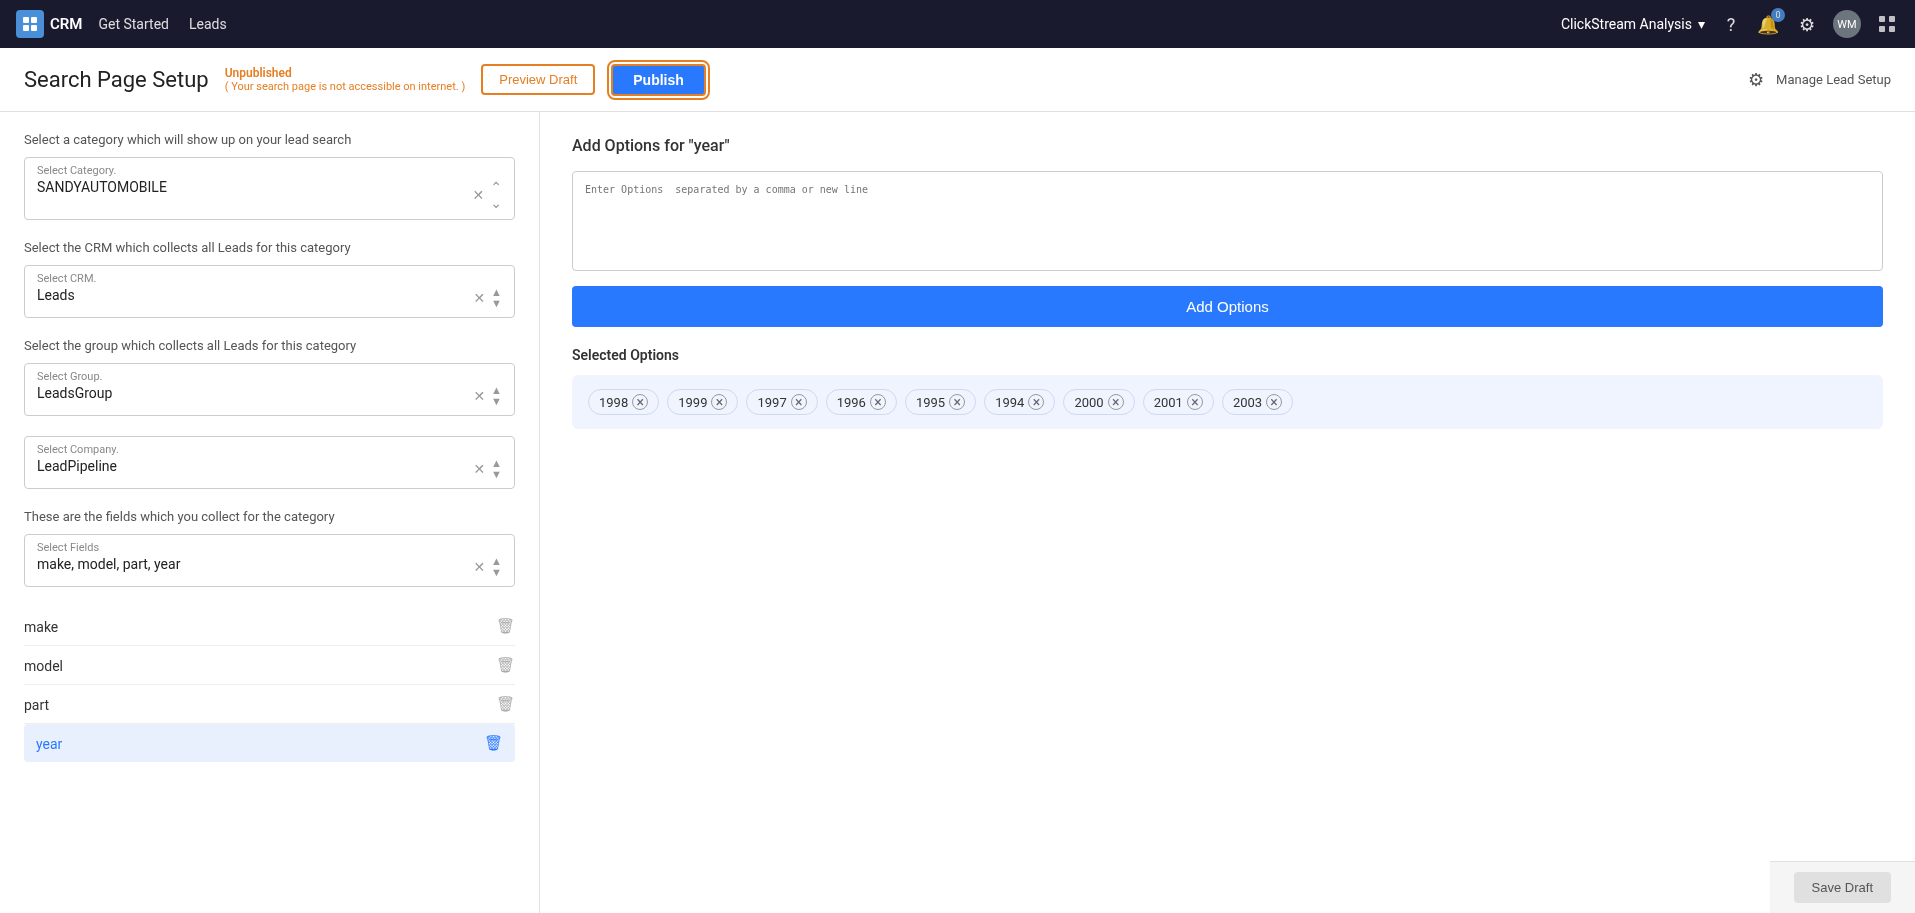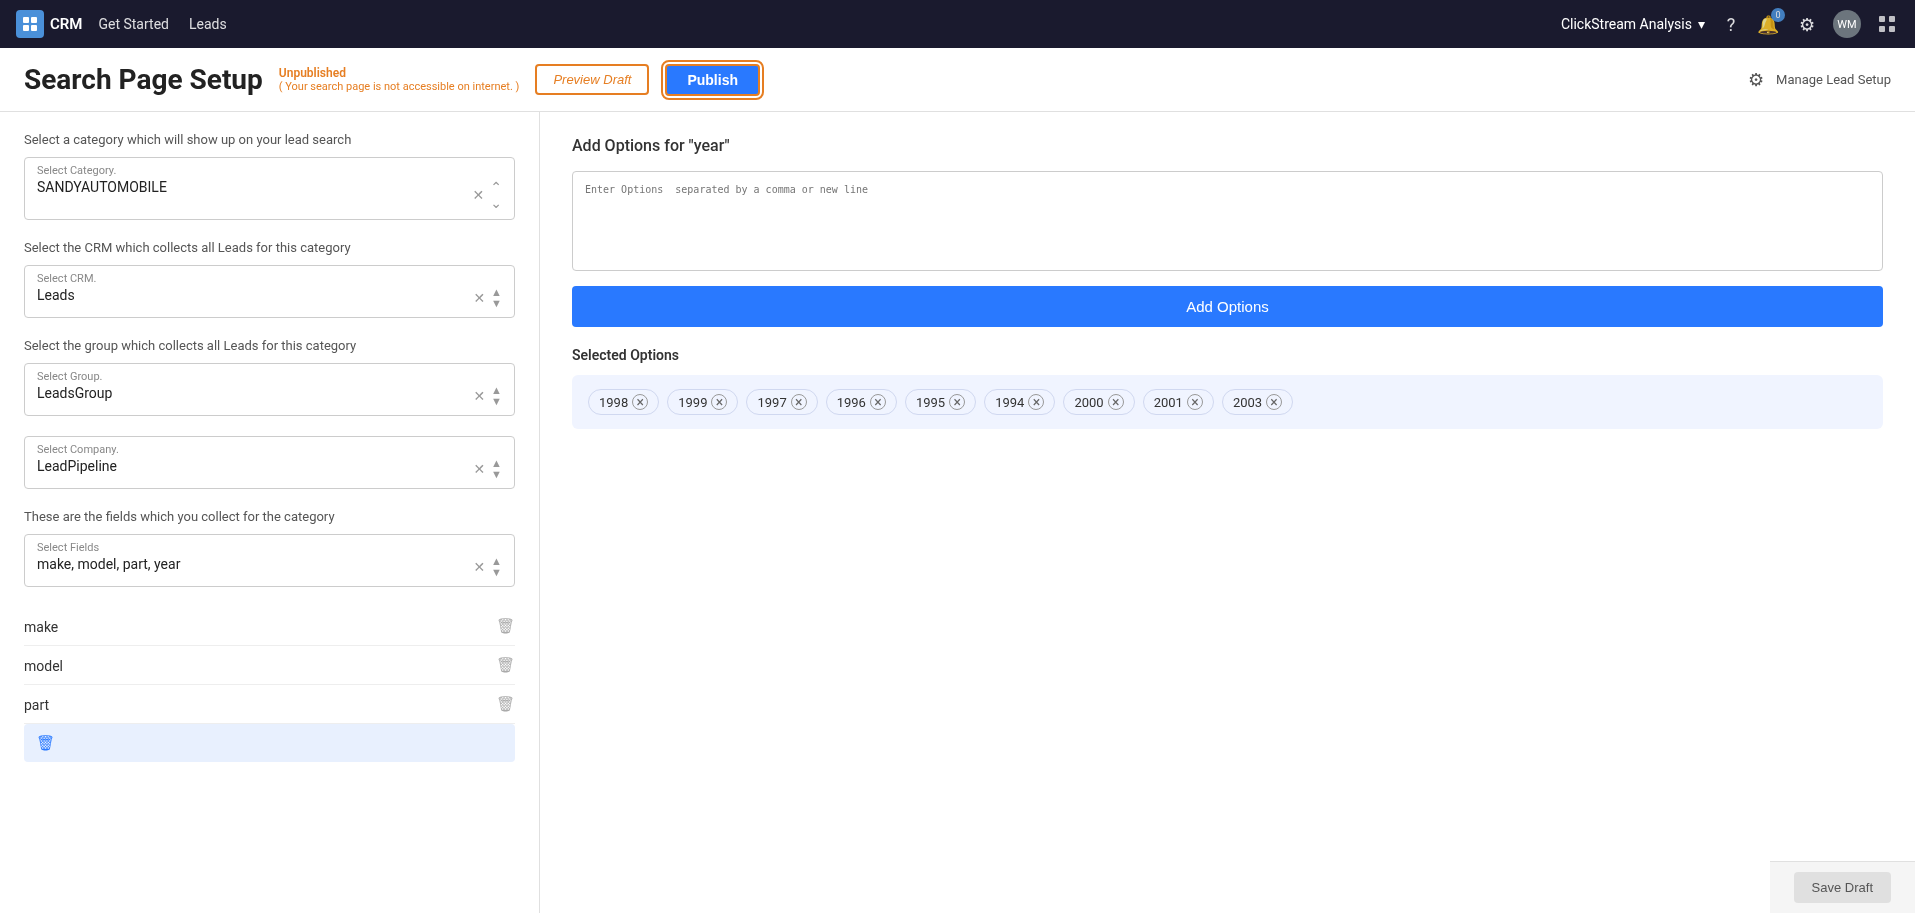--- a/index.html
+++ b/index.html
@@ -94,22 +94,22 @@
     .header-bar {
       background: #fff;
       border-bottom: 1px solid #e0e0e0;
       padding: 0 24px;
       height: 64px;
       display: flex;
       align-items: center;
       gap: 16px;
     }
     .page-title {
-      font-size: 28px;
-      font-weight: 700;
+      font-size: 22px;
+      font-weight: 400;
       color: #222;
       white-space: nowrap;
     }
     .unpublished-notice {
       display: flex;
       flex-direction: column;
       font-size: 12px;
     }
     .unpublished-label {
       color: #e67e22;
@@ -121,21 +121,20 @@
     }
     .btn-preview {
       border: 2px solid #e67e22;
       background: #fff;
       color: #e67e22;
       padding: 6px 16px;
       border-radius: 4px;
       cursor: pointer;
       font-size: 13px;
       font-weight: 500;
-      font-style: italic;
     }
     .btn-publish {
       background: #2979ff;
       color: #ffffff;
       border: 2px solid #e67e22;
       padding: 6px 20px;
       border-radius: 4px;
       cursor: pointer;
       font-size: 14px;
       font-weight: 600;
@@ -480,20 +479,21 @@
       </div>
       <div class="field-row">
         <span class="field-name">model</span>
         <span class="trash-icon">🗑</span>
       </div>
       <div class="field-row">
         <span class="field-name">part</span>
         <span class="trash-icon">🗑</span>
       </div>
       <div class="field-row active">
+        <span class="field-name">year</span>
         <span class="trash-icon">🗑</span>
       </div>
     </div>
 
   </div>
 
   <div class="right-panel">
     <h2 class="options-title">Add Options for "year"</h2>
     <textarea class="options-textarea" placeholder="Enter Options  separated by a comma or new line" style=""></textarea>
     <button class="btn-add-options">Add Options</button>

